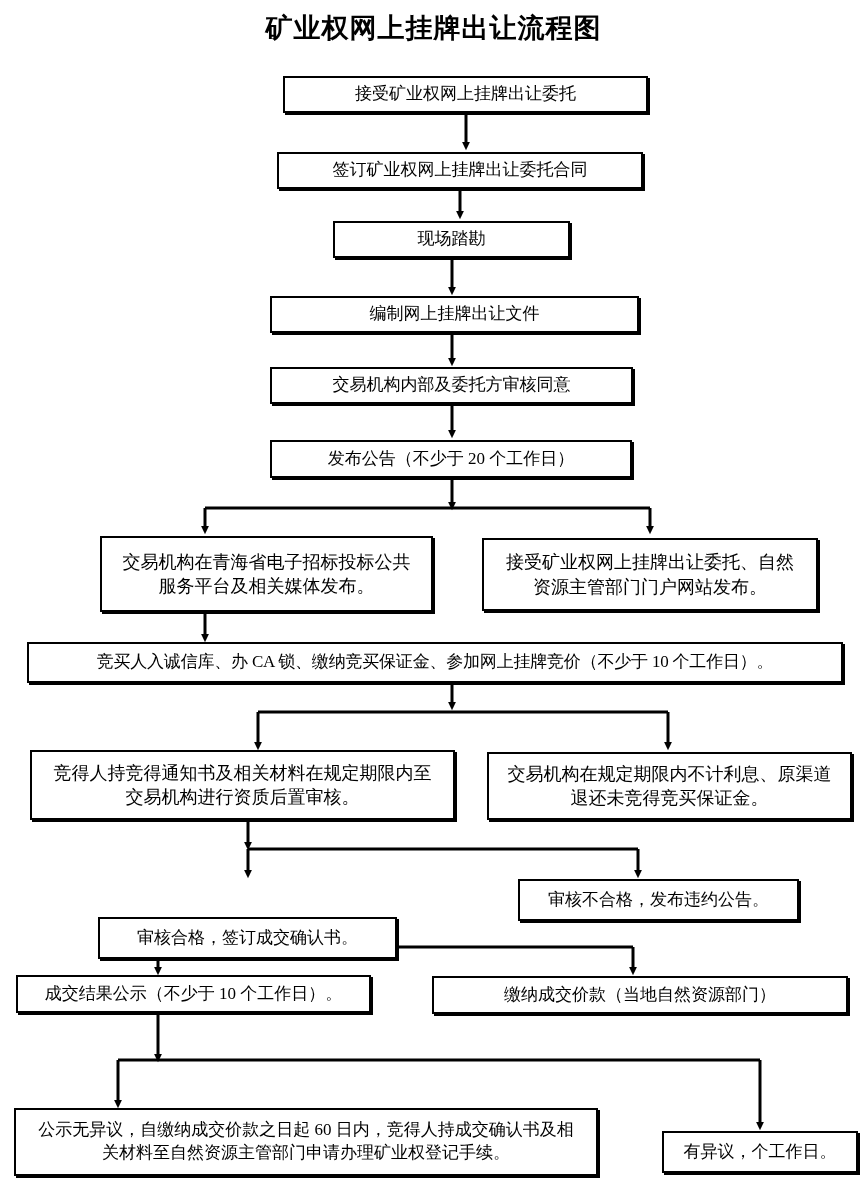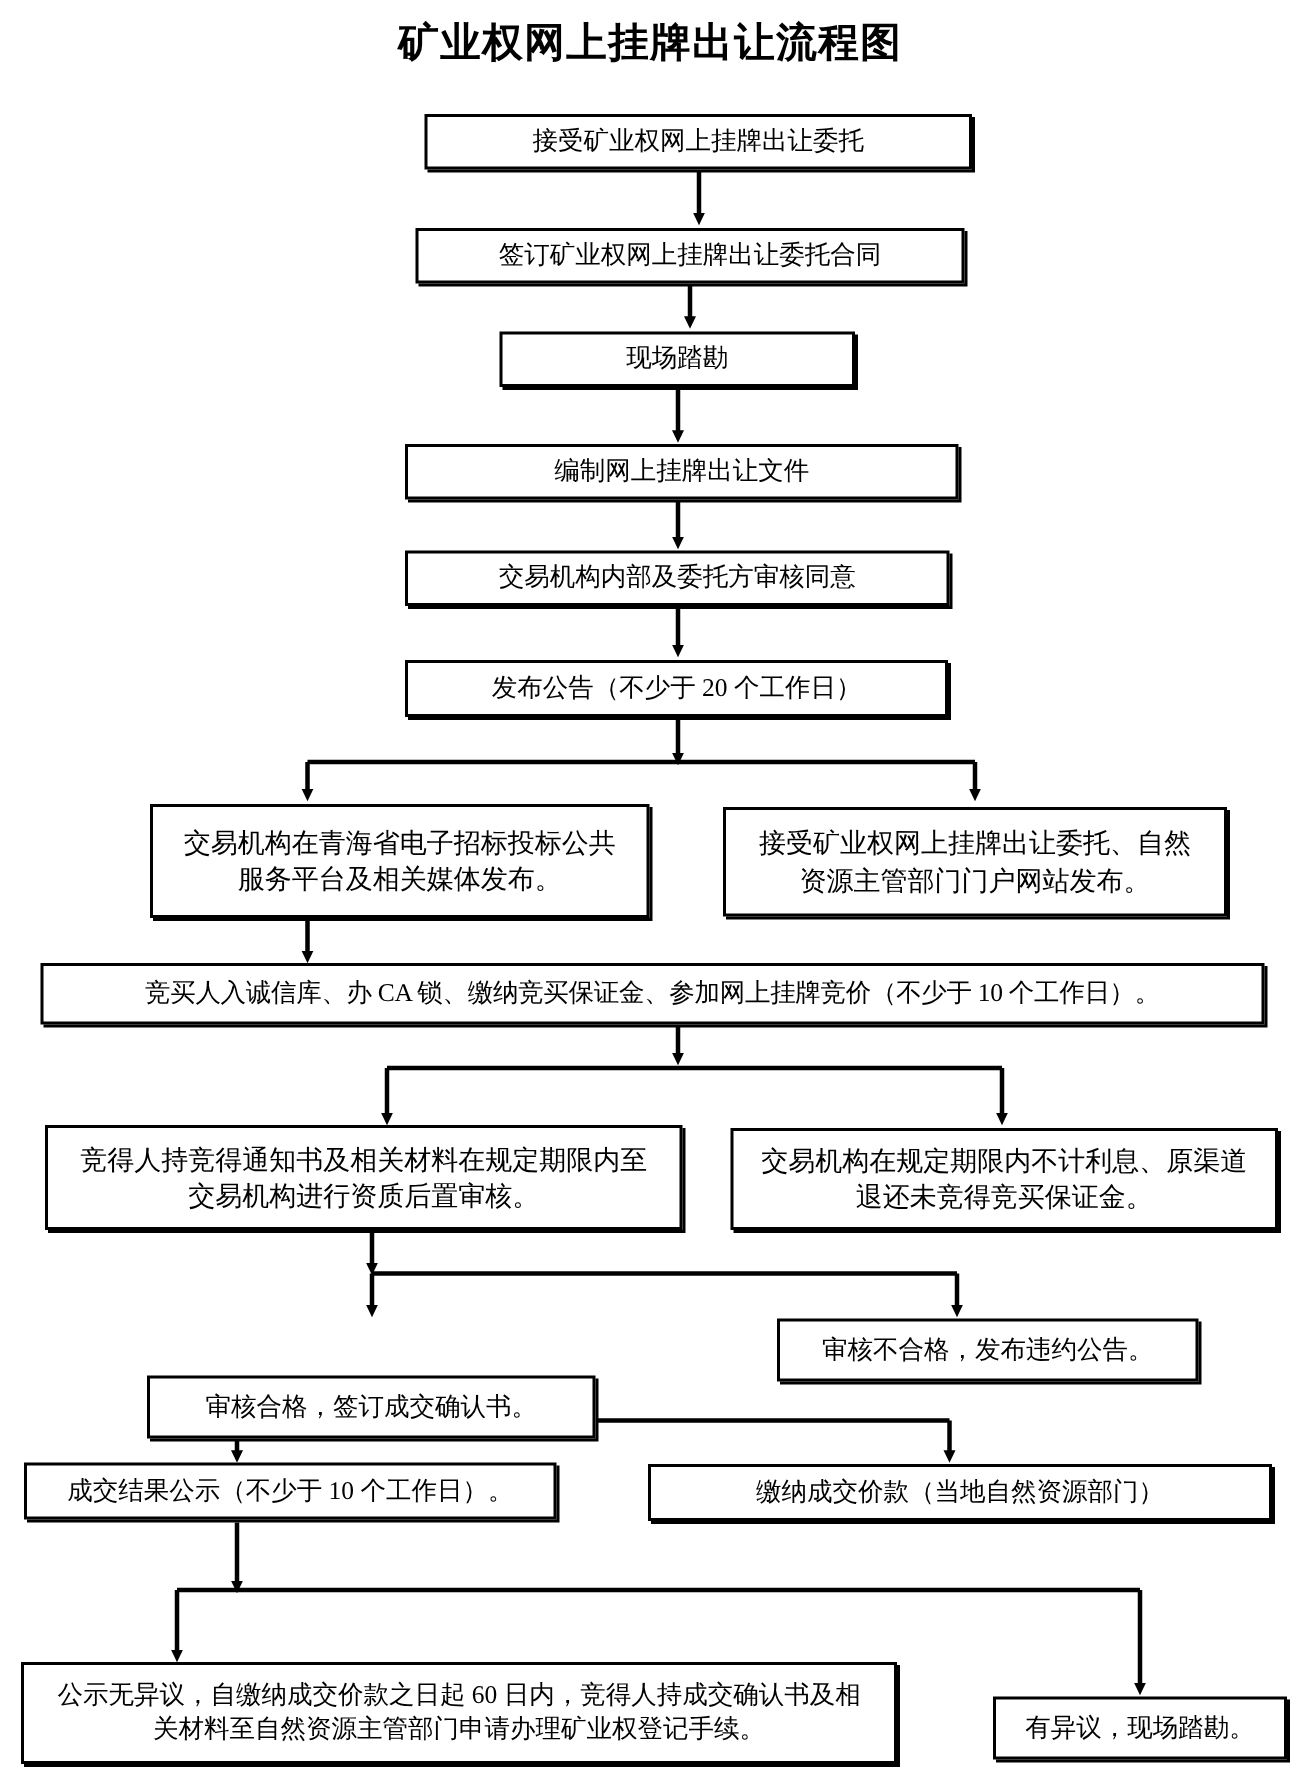--- a/index.html
+++ b/index.html
@@ -170,16 +170,16 @@
 
   <div class="node" style="left:432px; top:976px; width:416px; height:38px;justify-content:flex-end;">
     <span>缴纳成交价款（当地自然资源部门）</span>
   </div>
 
   <div class="node" style="left:14px; top:1108px; width:584px; height:68px;">
     <span>公示无异议，自缴纳成交价款之日起 60 日内，竞得人持成交确认书及相关材料至自然资源主管部门申请办理矿业权登记手续。</span>
   </div>
 
   <div class="node" style="left:662px; top:1131px; width:196px; height:42px;">
-    <span>有异议，现场踏勘。</span>
+    <span>有异议，个工作日。</span>
   </div>
 
 </div>
 
 </body></html>

